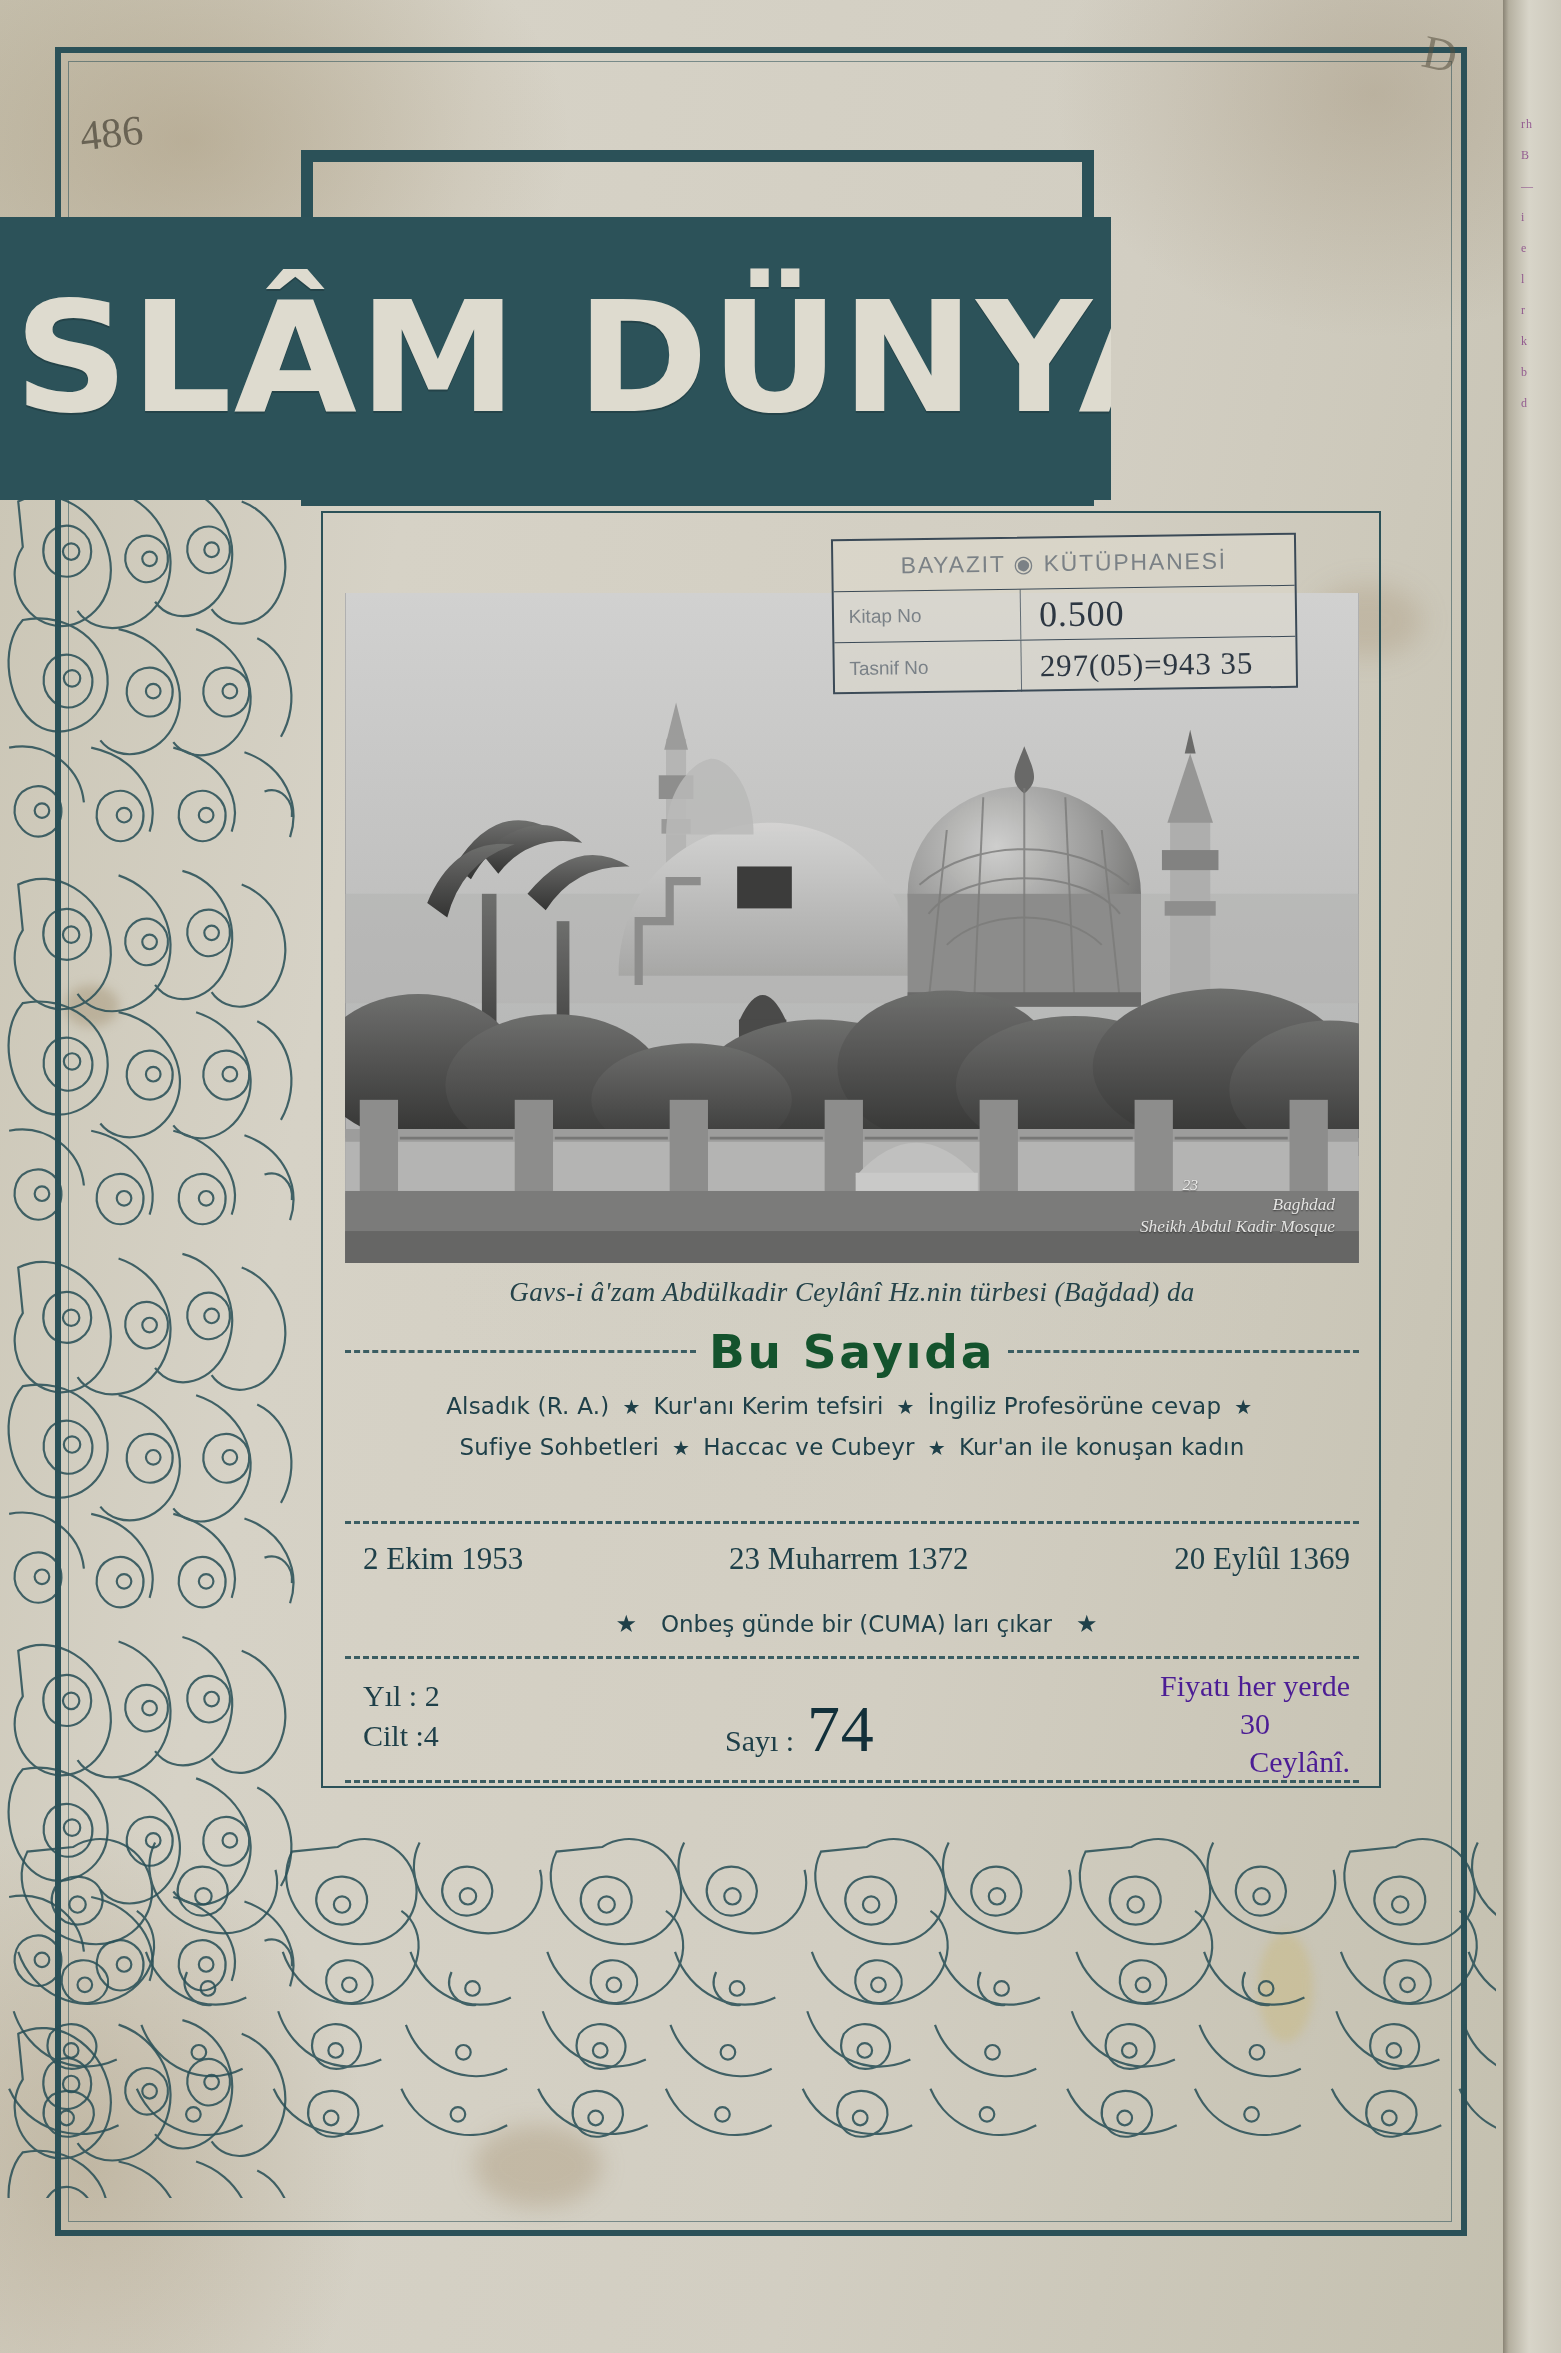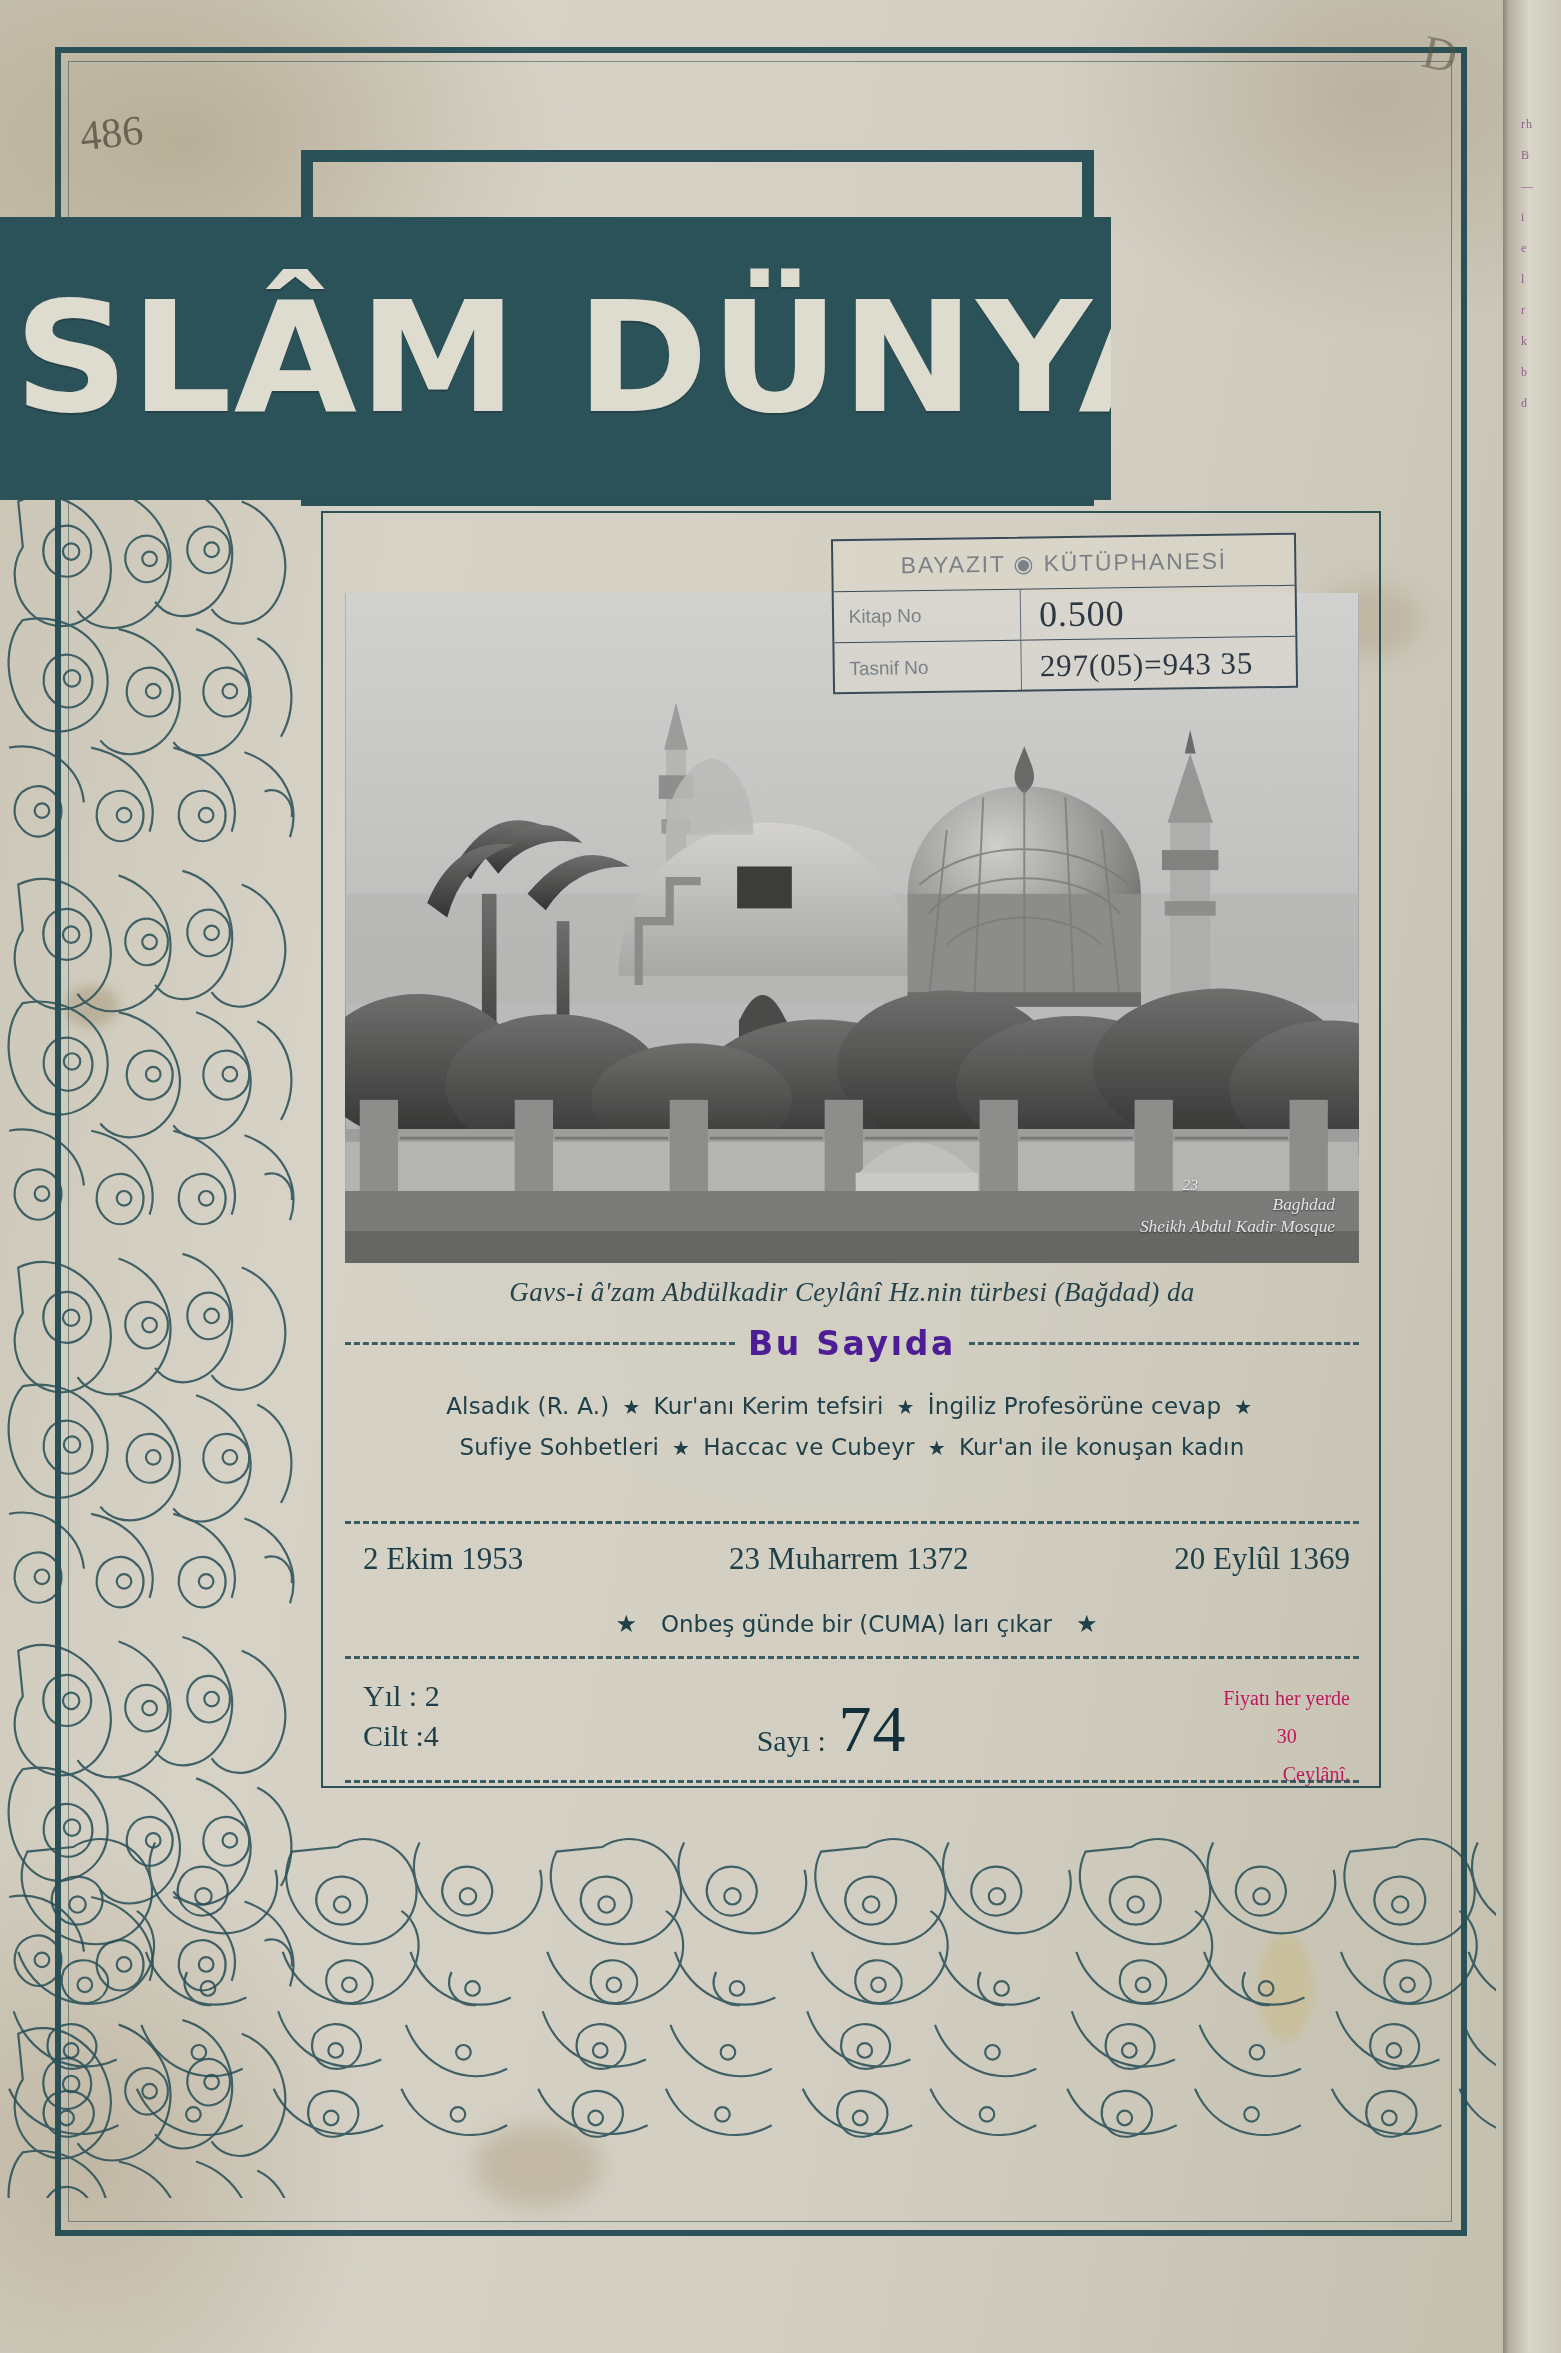--- a/index.html
+++ b/index.html
@@ -258,22 +258,22 @@
   }
   .dash-rule {
     flex: 1;
     height: 0;
     border-top: 3.6px dashed #2b5158;
     opacity: .9;
   }
   .bu-sayida-title {
     font-family: "DejaVu Sans", sans-serif;
     font-weight: 700;
-    font-size: 33px;
-    color: #4c1d95;
+    font-size: 47px;
+    color: #14532d;
     letter-spacing: 2.7px;
     white-space: nowrap;
     text-align: center;
   }
 
   .contents-block {
     position: absolute;
     left: 363px;
     top: 1386px;
     width: 978px;
@@ -352,24 +352,23 @@
   }
   .footer-mid .sayi-number {
     font-family: "Liberation Serif", serif;
     font-size: 66px;
     color: #12303a;
     letter-spacing: 0.9px;
   }
   .footer-right {
     text-align: right;
     font-family: "Liberation Serif", serif;
-    font-size: 20px;
+    font-size: 30px;
     line-height: 38px;
-    color: #be185d;
-    margin-top: 12px;
+    color: #4c1d95;
   }
   .footer-right .price { display: block; text-align: center; }
 
   
   .photo-legend {
     position: absolute;
     right: 24px;
     bottom: 25.5px;
     text-align: right;
     font-family: "Liberation Serif", serif;

